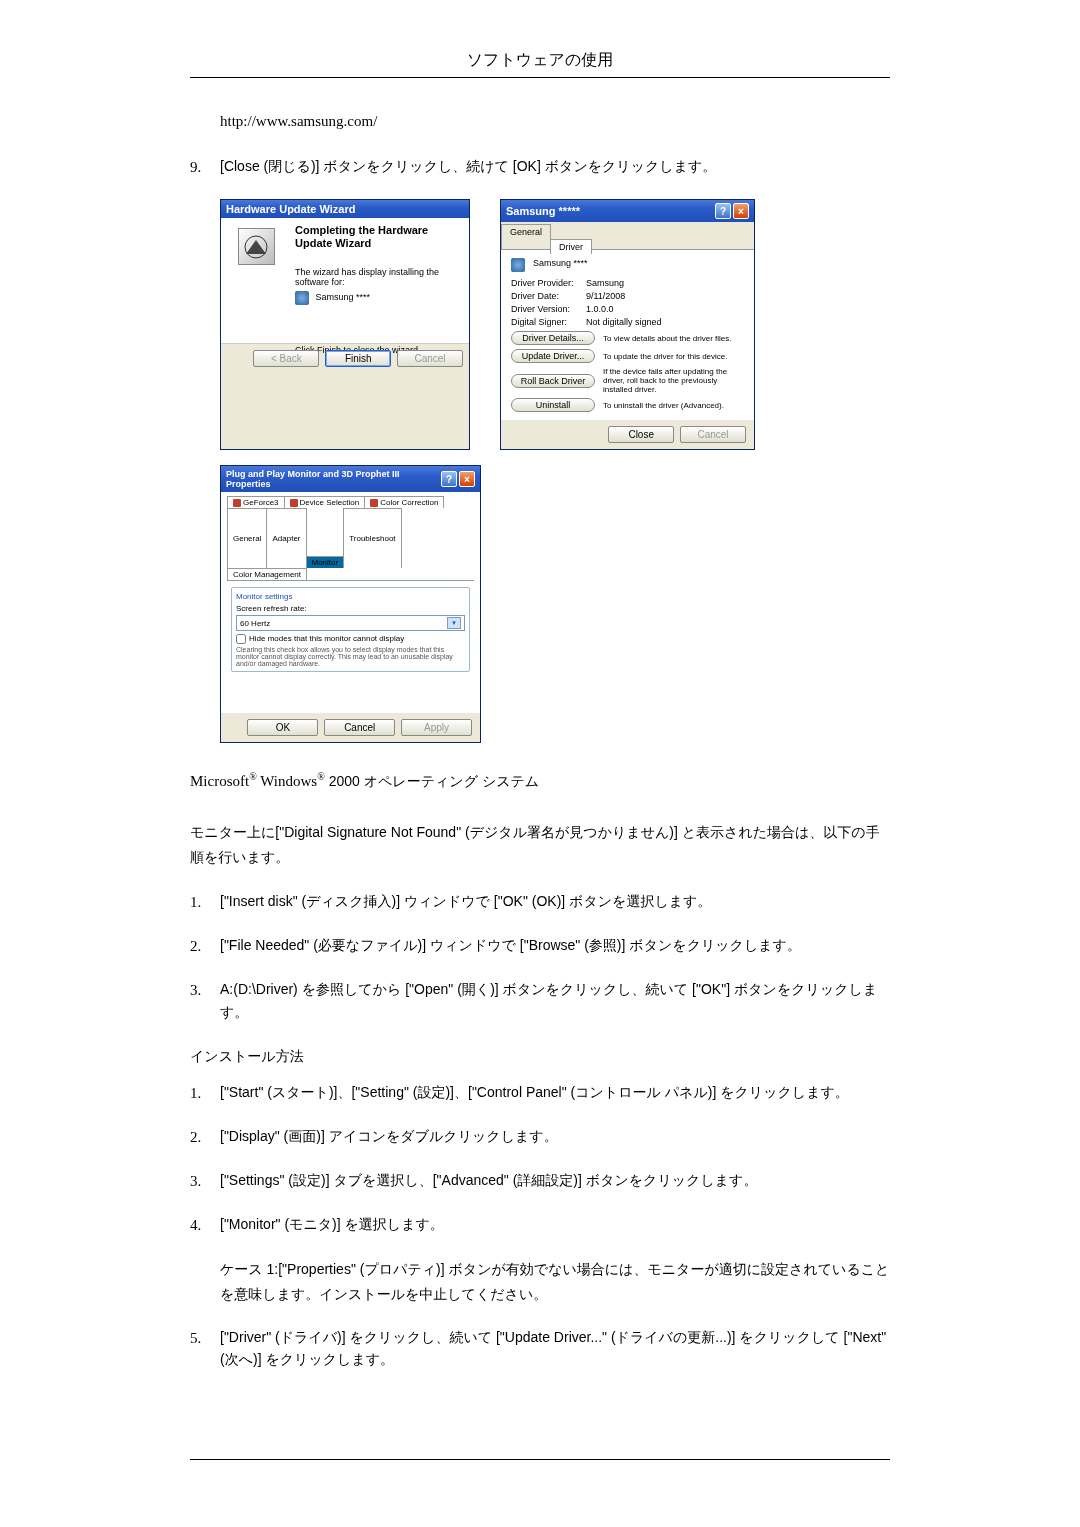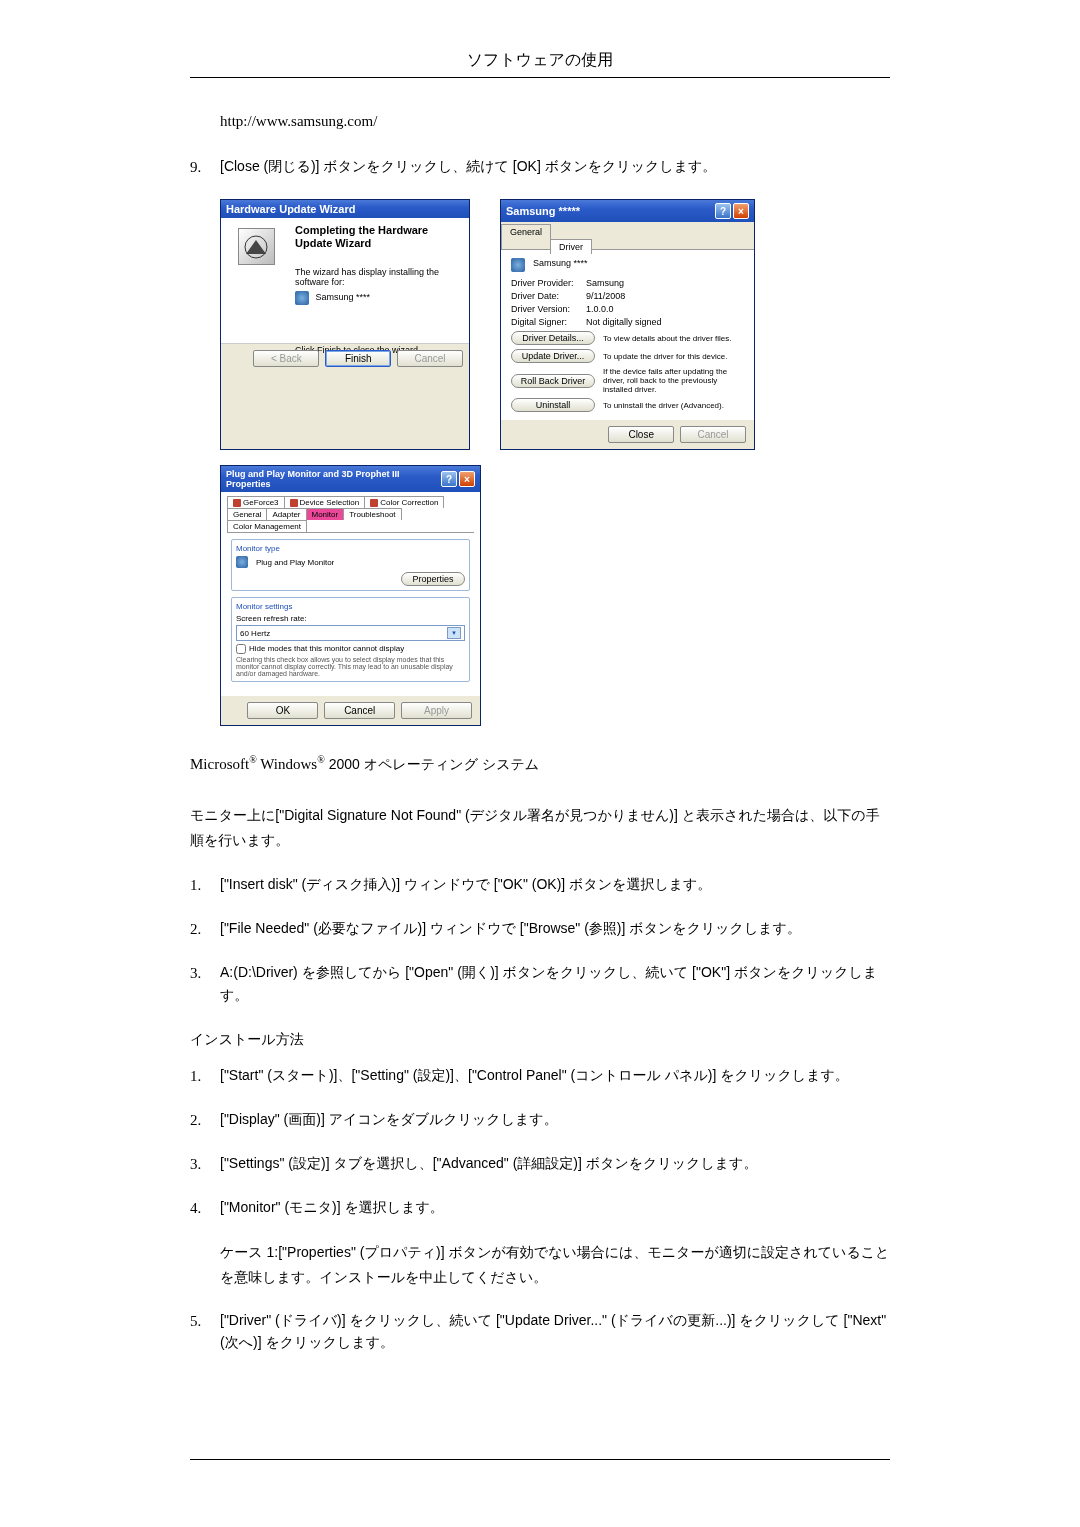--- a/index.html
+++ b/index.html
@@ -170,21 +170,21 @@
   .pnp-body { background:#fff;padding:4px 6px 2px; }
   .pnp-tabs { display:flex;flex-wrap:wrap;font-size:8px; }
   .pnp-tab {
     padding:1px 5px;border:1px solid #999;border-bottom:none;margin-right:-1px;
     display:flex;align-items:center;gap:2px;
   }
   .pnp-tab .tico {
     width:8px;height:8px;background:#c04030;border-radius:1px;
     display:inline-block;
   }
-  .pnp-tab.active { background:#ec4899; }
+  .pnp-tab.active { background:#0369a1;margin-top:48px; }
   .pnp-tabpage {
     border-top:1px solid #999;padding:6px 4px;font-size:8px;min-height:118px;
   }
   .grpbox {
     border:1px solid #9fb8d9;margin-bottom:6px;padding:4px 4px;border-radius:2px;
     position:relative;
   }
   .grpbox-title {
     color:#1f4fb8;font-size:8px;margin-bottom:3px;
   }
@@ -337,30 +337,20 @@
         </div>
         <div class="pnp-tabs">
           <div class="pnp-tab">General</div>
           <div class="pnp-tab">Adapter</div>
           <div class="pnp-tab active">Monitor</div>
           <div class="pnp-tab">Troubleshoot</div>
           <div class="pnp-tab">Color Management</div>
         </div>
         <div class="pnp-tabpage">
           <div class="grpbox">
-            <div class="grpbox-title">Monitor type</div>
-            <div style="display:flex;align-items:center;gap:4px;">
-              <span class="mini-icon" style="width:12px;height:12px;"></span>
-              <span>Plug and Play Monitor</span>
-            </div>
-            <div style="text-align:right;margin-top:4px;">
-              <span class="btn-small" style="min-width:50px;">Properties</span>
-            </div>
-          </div>
-          <div class="grpbox">
             <div class="grpbox-title">Monitor settings</div>
             <div style="margin-bottom:2px;">Screen refresh rate:</div>
             <div class="select-line">
               <span>60 Hertz</span>
               <span class="arrow">▾</span>
             </div>
             <div class="chkrow">
               <input type="checkbox" style="">
               <span>Hide modes that this monitor cannot display</span>
             </div>

